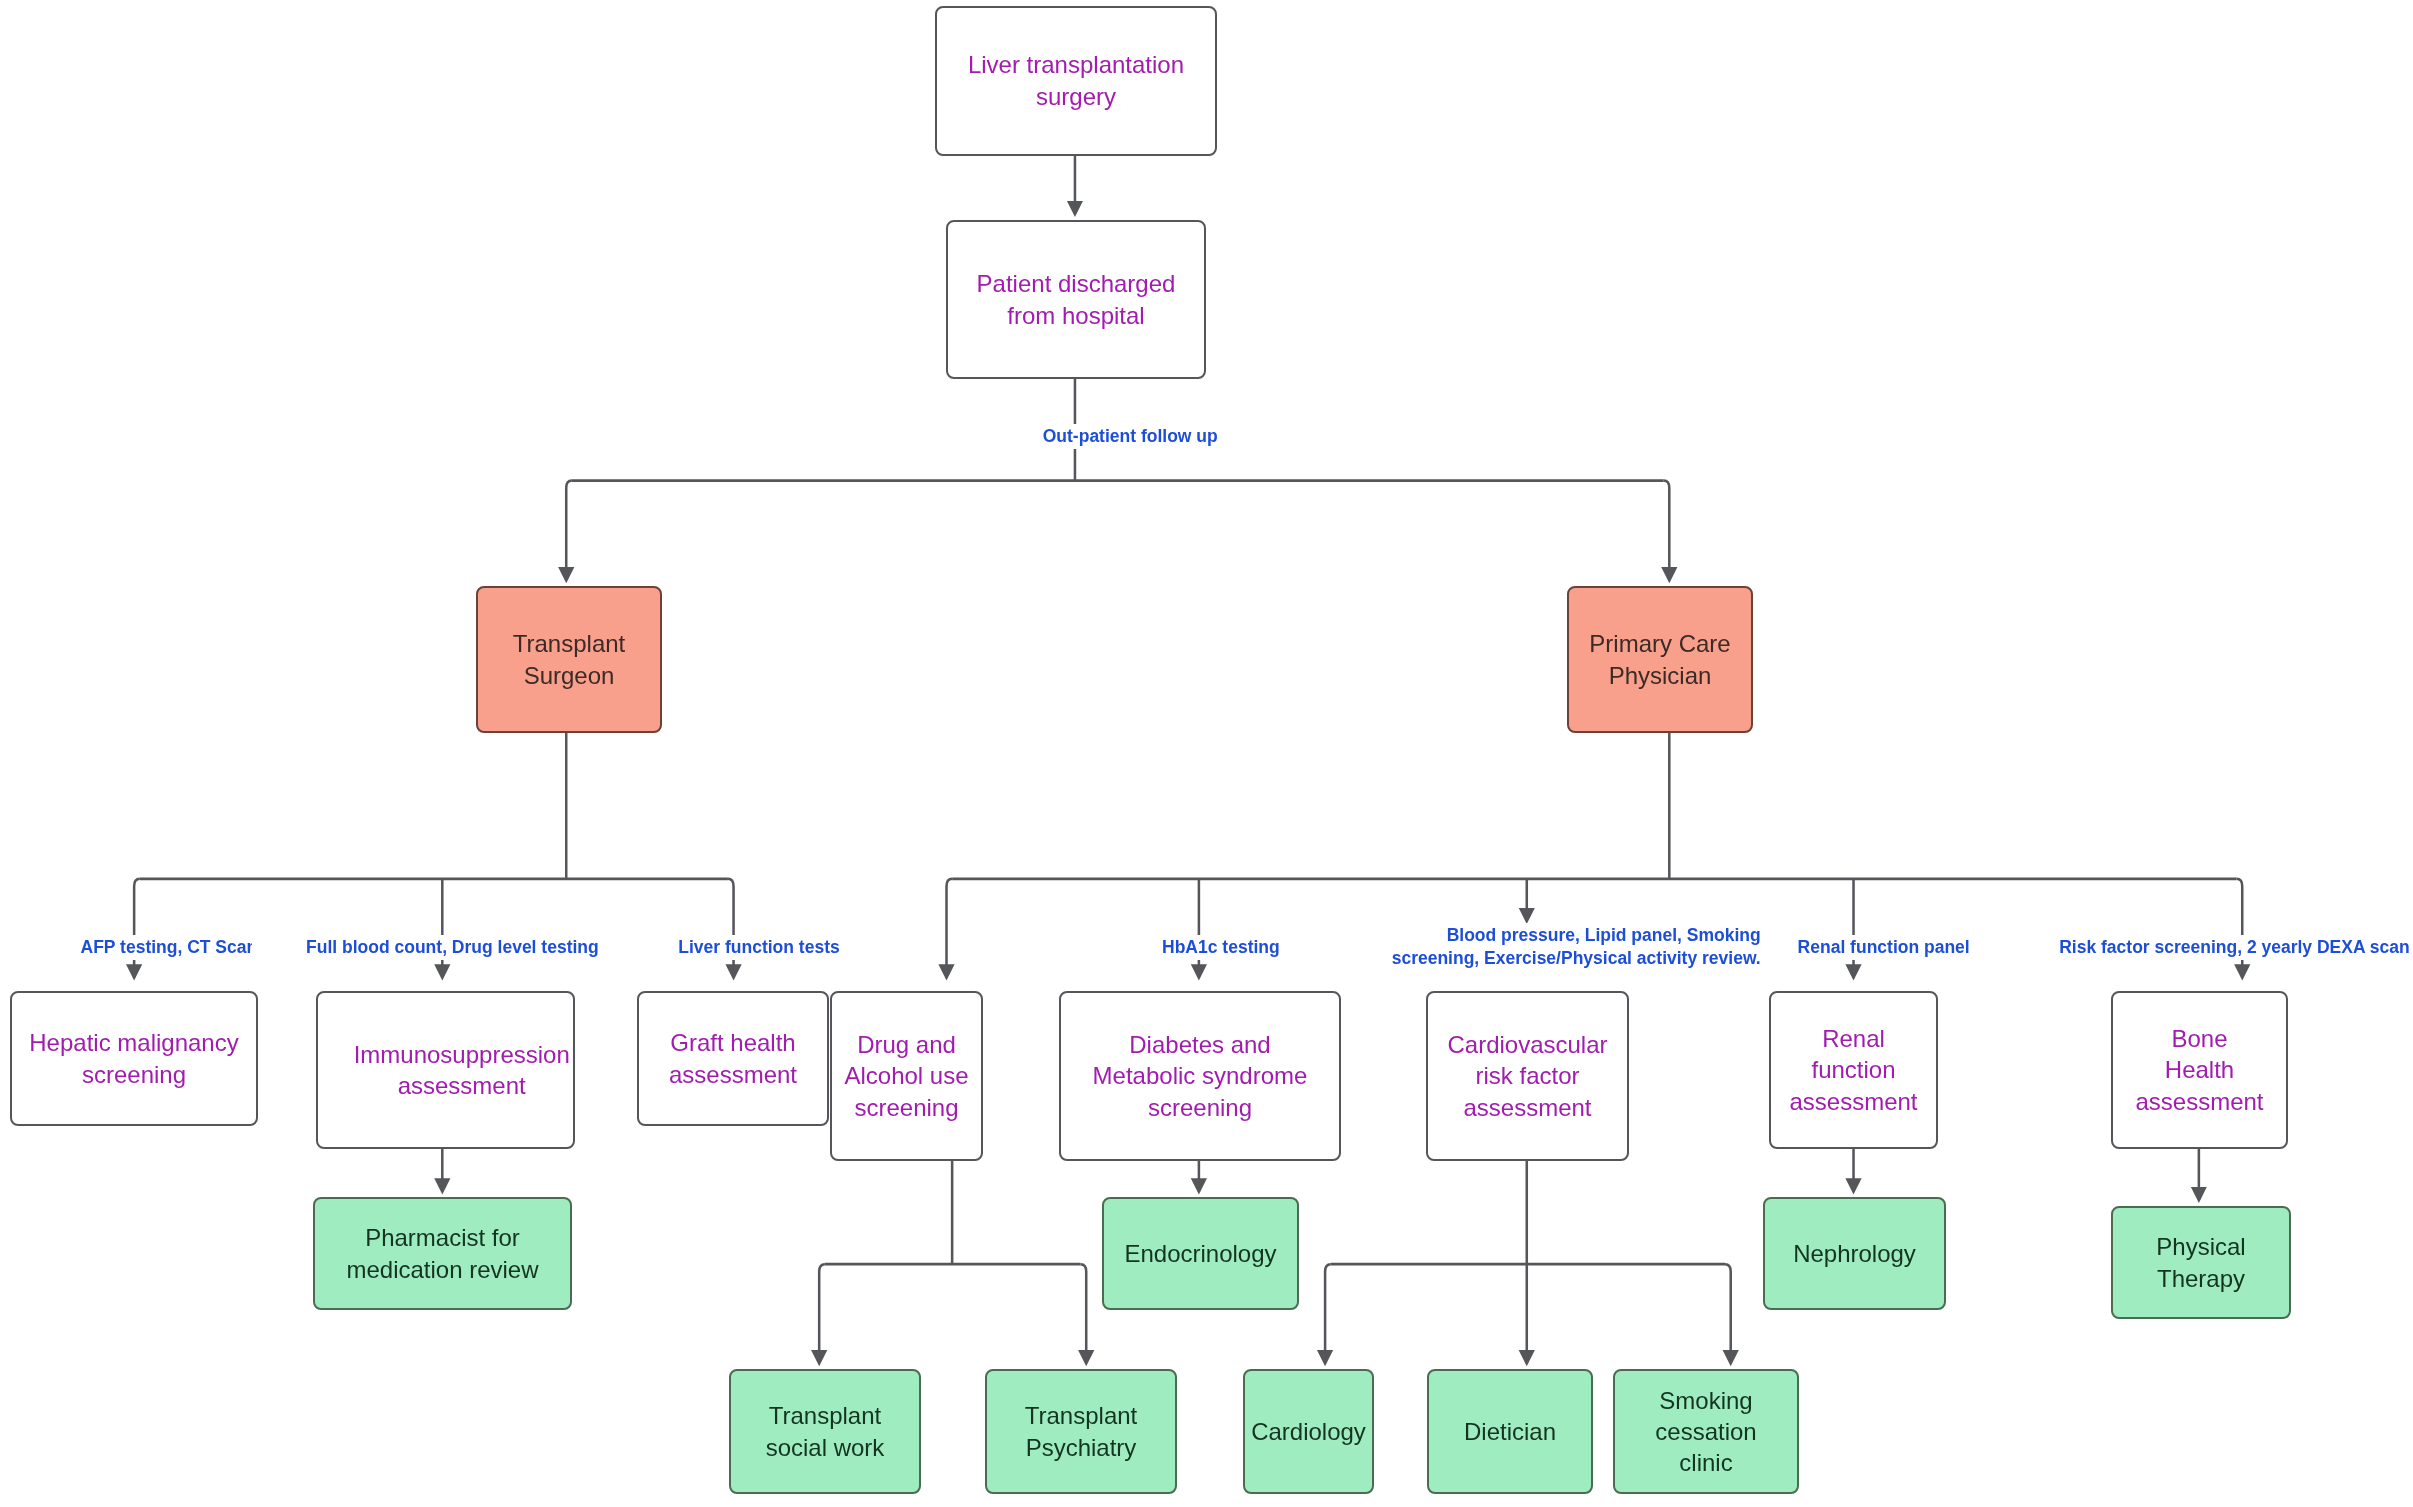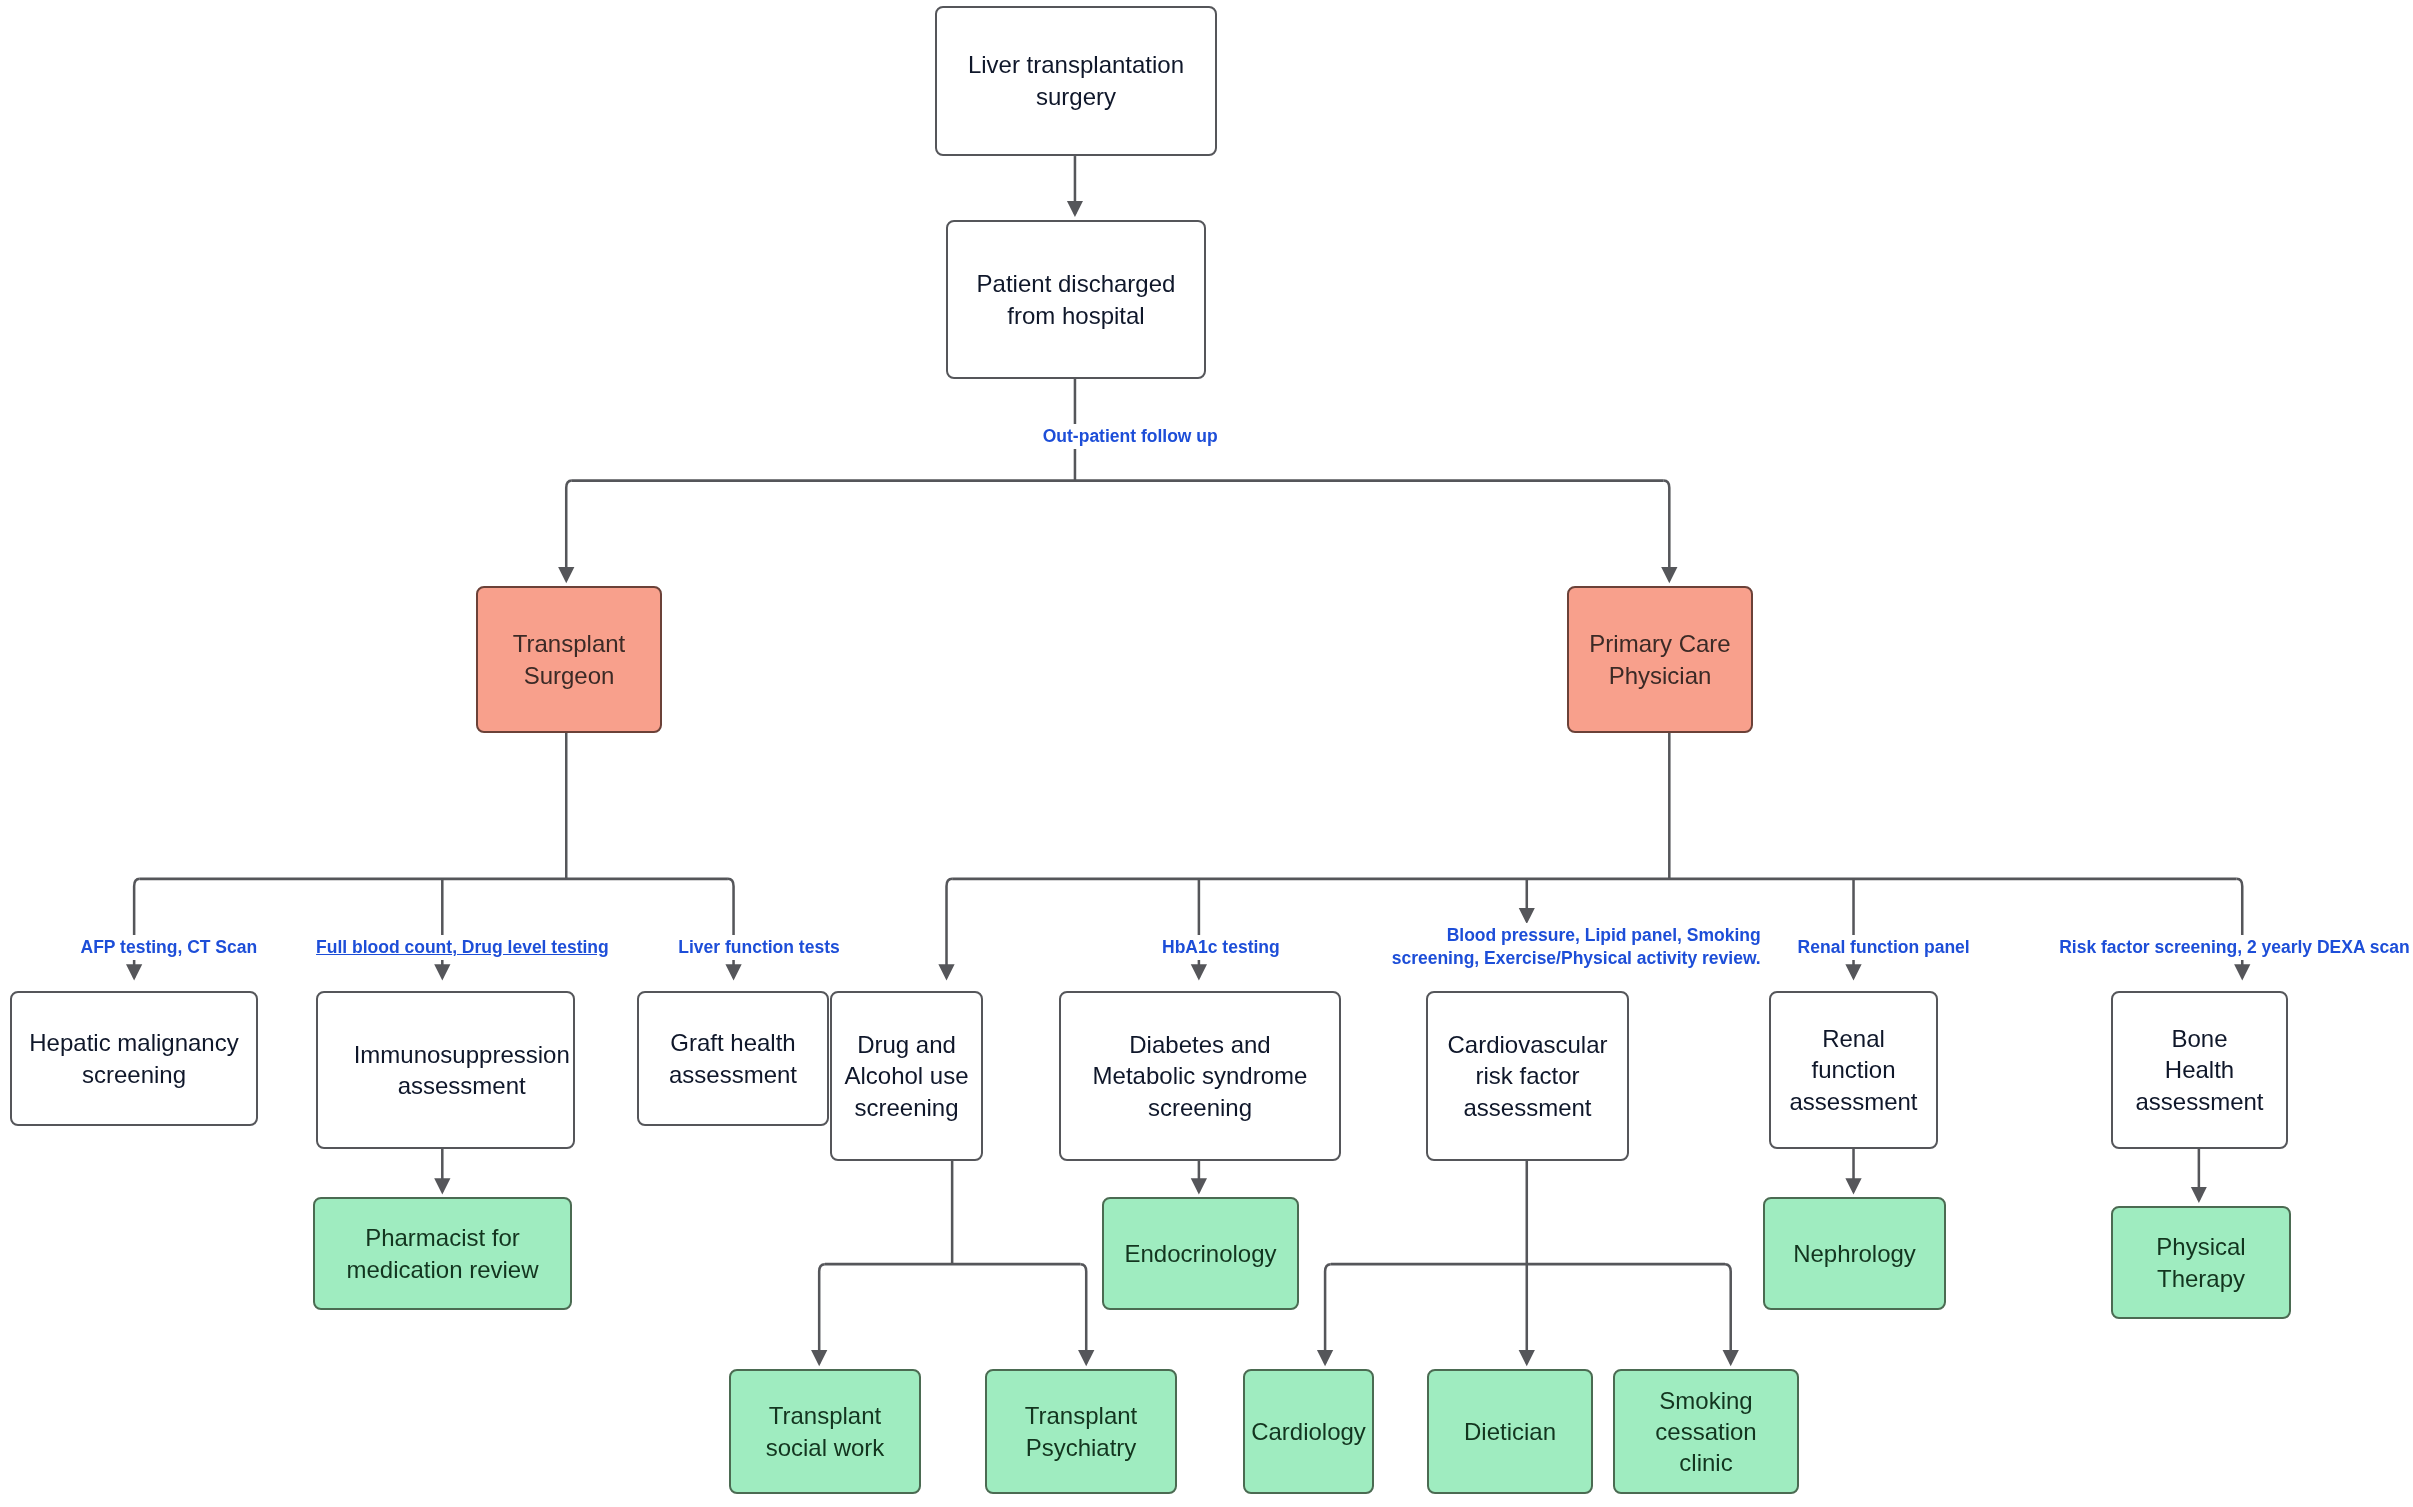--- a/index.html
+++ b/index.html
@@ -31,21 +31,21 @@
     text-align:center;
     border-radius:8px;
     line-height:1.30;
     white-space:pre-line;
     padding:3.4px 5.6px;
     z-index:3;
   }
   .node.plain{
     background:#ffffff;
     border:2.3px solid #55565a;
-    color:#0f172a;
+    color:#a21caf;
     font-size:24px;
   }
   .node.role{
     background:#f8a08c;
     border:2.3px solid #6b4138;
     color:#3b2a26;
     font-size:24px;
   }
   .node.referral{
     background:#9fecc0;
@@ -131,21 +131,21 @@
   <div class="edge-label" style="left:933px; top:424px; width:287px;">Out-patient follow up</div>
 
   <div class="node role" style="left:476px; top:586px; width:186px; height:147px;">Transplant
 Surgeon</div>
 
   <div class="node role" style="left:1567px; top:586px; width:186px; height:147px;">Primary Care
 Physician</div>
 
   <div class="edge-label" style="left:22.5px; top:935px; width:237px;">AFP testing, CT Scan</div>
 
-  <div class="edge-label" style="left:262px; top:935px; width:349px;text-decoration:underline;">Full blood count, Drug level testing</div>
+  <div class="edge-label" style="left:252px; top:935px; width:349px;">Full blood count, Drug level testing</div>
 
   <div class="edge-label" style="left:628px; top:935px; width:214px;">Liver function tests</div>
 
   <div class="edge-label" style="left:1119px; top:935px; width:163px;">HbA1c testing</div>
 
   <div class="edge-label" style="left:1290px; top:923px; width:473px;">Blood pressure, Lipid panel, Smoking
 screening, Exercise/Physical activity review.</div>
 
   <div class="edge-label" style="left:1769px; top:935px; width:203px;">Renal function panel</div>
 

